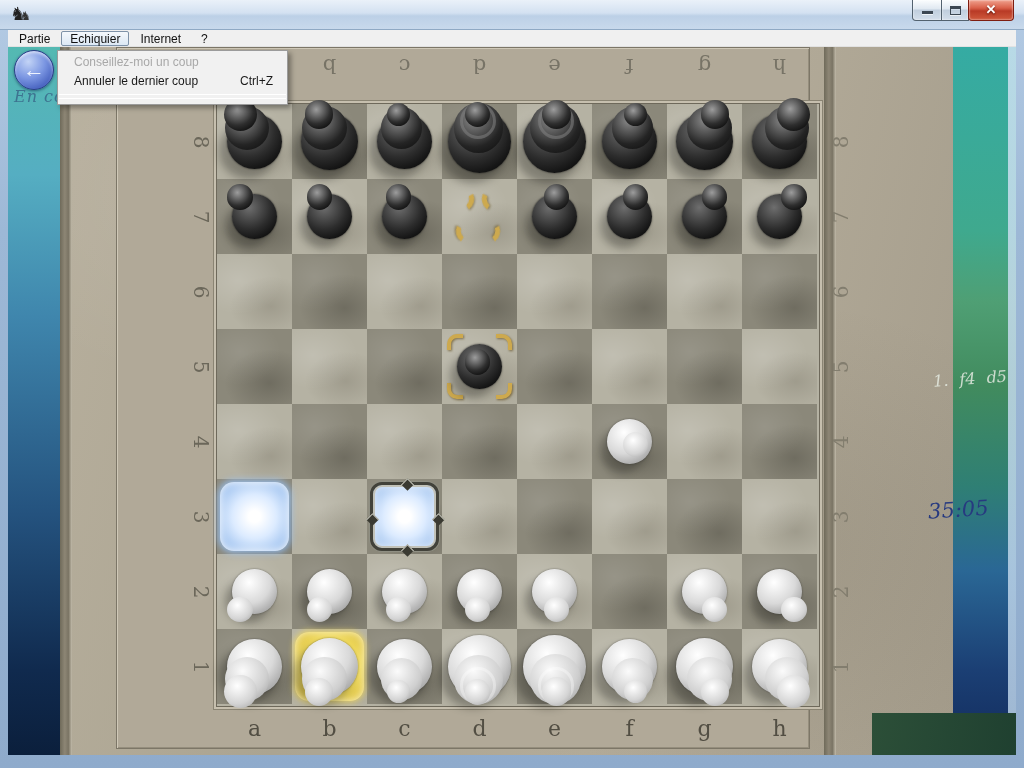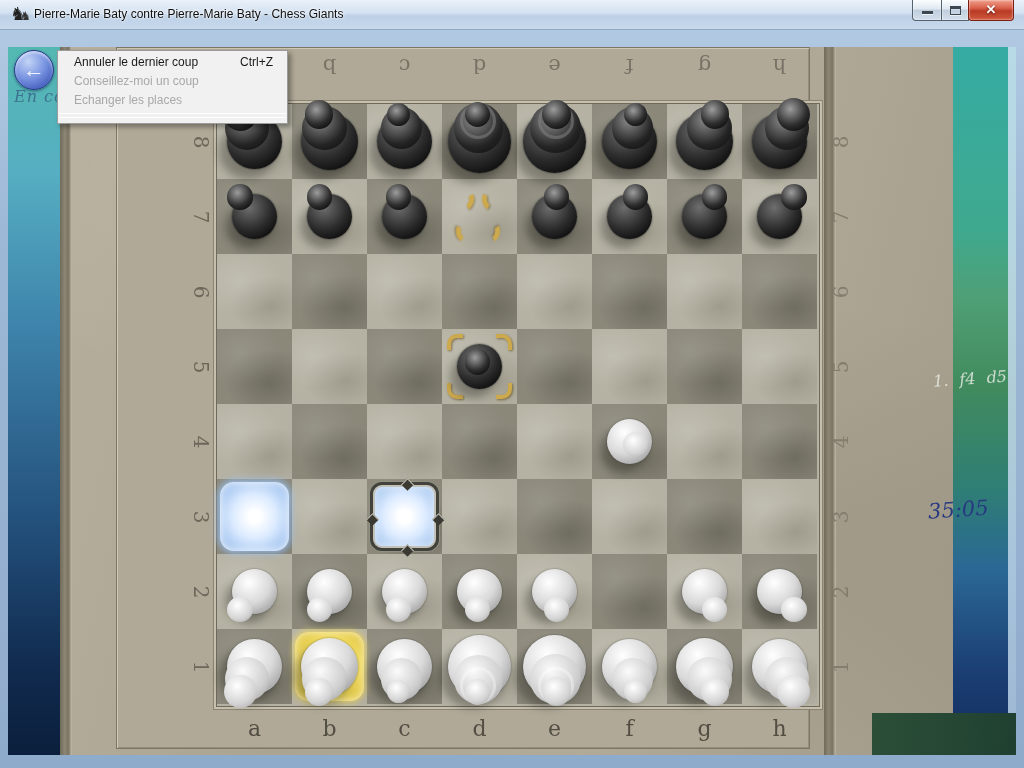--- a/index.html
+++ b/index.html
@@ -140,34 +140,39 @@
   .mi.hilite .sc{color:#fff;}
   .sep{height:1px;background:#e0e0e0;border-bottom:1px solid #fff;margin:3px 1px;}
 </style>
 </head>
 <body>
 
 <div id="window">
 
   <div id="titlebar">
     <span id="title-icon">♞<span class="ic2">♞</span></span>
-    <span id="title-text">Pierre-Marie Baty contre Pierre-Marie Baty - Chess Giants</span>
     <div id="win-controls">
       <div class="winbtn min">
           <div class="glyph-min"></div>
         </div>
       <div class="winbtn max">
           <div class="glyph-max"></div>
         </div>
       <div class="winbtn close">
           <span class="glyph-close">✕</span>
         </div>
     </div>
   </div>
 
+  <div id="menubar">
+      <span class="menu-item">Partie</span>
+      <span class="menu-item open">Echiquier</span>
+      <span class="menu-item">Internet</span>
+      <span class="menu-item">?</span>
+    </div>
 
   <div id="scene">
     <div id="bg-left" class="abs"></div>
     <div id="frame" class="abs"></div>
     <div id="groove-l" class="abs groove"></div>
     <div id="groove-r" class="abs groove"></div>
     <div id="inset" class="abs">
         <div class="blabel file-top" style="left: 100px; top: 6px;">a</div>
         <div class="blabel file-bottom" style="left: 100px; top: 668px;">a</div>
         <div class="blabel file-top" style="left: 175px; top: 6px;">b</div>
@@ -503,29 +508,25 @@
           <div class="pc pc-head w" style="width: 33px; height: 33px; left: 560.438px; top: 571.45px;"></div>
         </div>
       </div>
     <div id="back-btn" class="abs"><span>←</span></div>
     <div id="state-text" class="abs">En cours</div>
     <div id="moves-text" class="abs">1. f4 d5</div>
     <div id="clock-text" class="abs">35:05</div>
   </div>
 
   <div id="dropdown">
+      <div class="mi disabled">
+        <span>Conseillez-moi un coup</span>
+        <span class="sc"></span>
+      </div>
       <div class="mi">
         <span>Annuler le dernier coup</span>
         <span class="sc">Ctrl+Z</span>
       </div>
-      <div class="mi disabled">
-        <span>Conseillez-moi un coup</span>
-        <span class="sc"></span>
-      </div>
-      <div class="mi disabled">
-        <span>Echanger les places</span>
-        <span class="sc"></span>
-      </div>
       <div class="sep"></div>
       <div class="sep"></div>
     </div>
 
 </div>
 
 </body></html>

